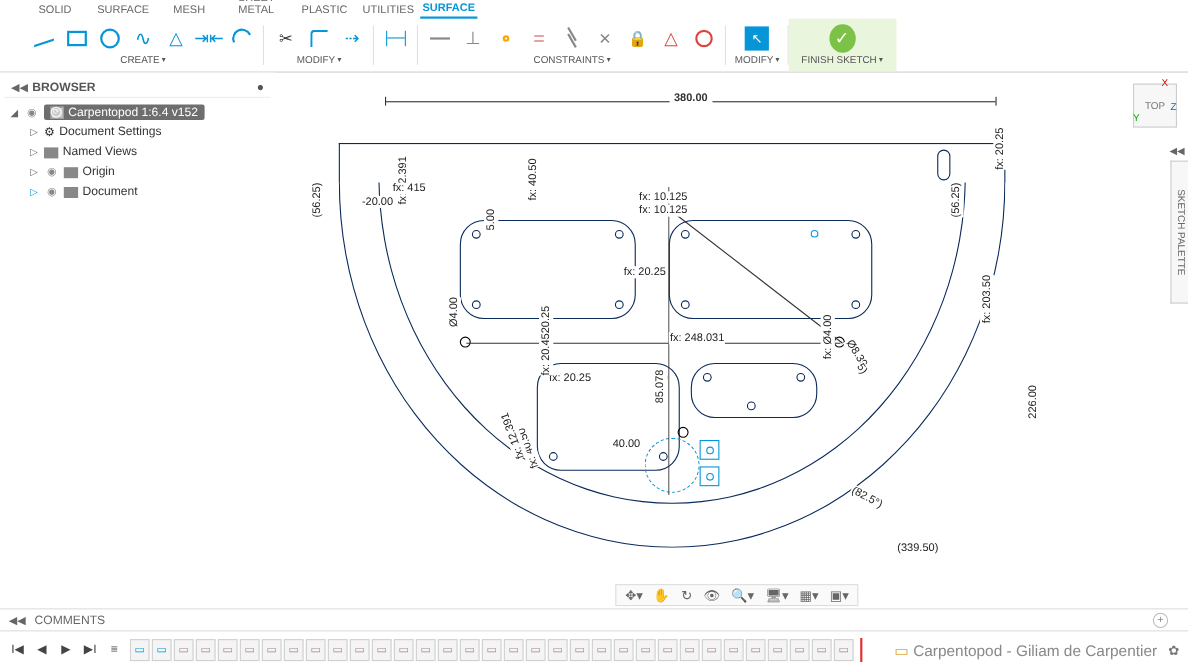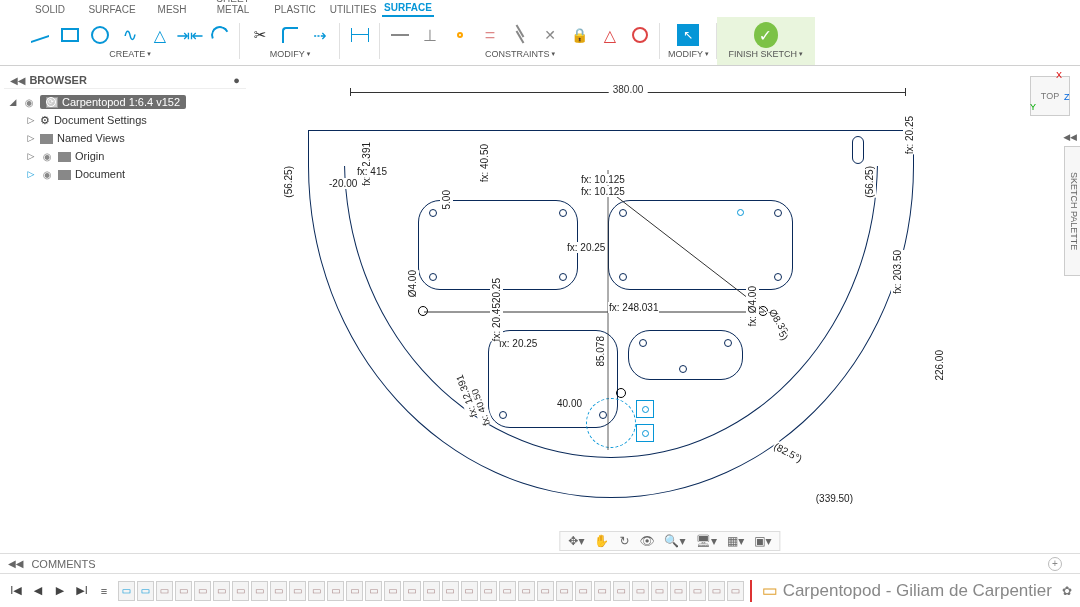--- a/index.html
+++ b/index.html
@@ -89,21 +89,21 @@
   .viewcube{ position:absolute; right:10px; top:10px; width:40px;height:40px;border:1px solid #ccc;background:#f7f7f7;display:flex;align-items:center;justify-content:center;font-size:9px;color:#777; }
   .viewcube-axes{ position:absolute; right:18px; top:4px; font-size:9px; color:#d00; }
   .viewcube-axes .y{ color:#0a0; position:absolute; left:-26px; top:32px; }
   .viewcube-axes .z{ color:#06d; position:absolute; left:8px; top:22px; }
 
   .palette-tab{ position:absolute; right:0; top:80px; width:16px; height:130px; border:1px solid #ccc; border-right:none; background:#f7f7f7; writing-mode:vertical-rl; text-align:center; font-size:9px; color:#666; padding:6px 1px; }
   .palette-chev{ position:absolute; right:3px; top:66px; font-size:9px; color:#666; }
 
   
   .drawing{ position:absolute; left:20px; top:22px; width:660px; height:440px; }
-  .drw-top-dim{ position:absolute; left:70px; top:0; right:34px; height:18px; }
+  .drw-top-dim{ position:absolute; left:70px; top:0; right:34px; height:18px;font-weight:bold; }
   .drw-top-dim .bar{height:8px;border-left:1px solid #333;border-right:1px solid #333;position:relative;}
   .drw-top-dim .bar::after{content:"";position:absolute;left:0;right:0;top:4px;border-top:1px solid #333;}
   .drw-top-dim .val{position:absolute;left:50%;top:-4px;transform:translateX(-50%);background:#fff;padding:0 4px;font-size:10px;}
   .outline{ position:absolute; left:28px; right:26px; top:42px; bottom:30px; }
   .outline-rect{ position:absolute; left:0; right:0; top:0; height:36px; border:1px solid #0a2a5a; border-bottom:none; }
   .outline-curve{ position:absolute; left:0; right:0; top:36px; bottom:0; overflow:hidden; }
   .big-arc{ width:100%; height:200%; border:1px solid #0a2a5a; border-radius:50%; position:absolute; top:-100%; }
   .inner-arc{ width:88%; height:180%; border:1px solid #0a2a5a; border-radius:50%; position:absolute; top:-92%; left:6%; }
 
   .dimtxt{ position:absolute; font-size:10px; color:#222; background:#fff; padding:0 1px; white-space:nowrap; }
@@ -121,21 +121,21 @@
   .navbar{ position:absolute; left:50%; bottom:2px; transform:translateX(-50%); display:flex;gap:10px;align-items:center;padding:2px 8px;border:1px solid #ddd;background:#fafafa; }
   .navbar span{ font-size:12px;color:#666; }
 
   
   .timeline{ position:absolute; left:0; right:0; bottom:0; height:34px; border-top:1px solid #ddd; display:flex; align-items:center; padding:0 8px; gap:6px; background:#fff; }
   .tl-btn{ width:16px;text-align:center;font-size:11px;color:#444; }
   .tl-items{ display:flex;gap:2px;flex:1;overflow:hidden;align-items:center; }
   .tl-chip{ width:18px;height:20px;border:1px solid #cfcfcf;background:#f4f4f4;display:flex;align-items:center;justify-content:center;font-size:10px;color:#a88; }
   .tl-chip.sk{ color:#0696D7; }
   .tl-end{ width:2px;height:22px;background:#d33;margin:0 4px; }
-  .tl-label{ font-size:17px; color:#888; white-space:nowrap; margin-left:auto; padding-right:4px;}
+  .tl-label{ font-size:14px; color:#888; white-space:nowrap; margin-left:auto; padding-right:4px;}
   .tl-gear{ font-size:12px;color:#777; }
 
 </style>
 </head>
 <body>
 
 <div class="ribbon">
   <div class="tab-area">
     <div class="tabrow">
       <div class="tab t-solid">SOLID</div>

